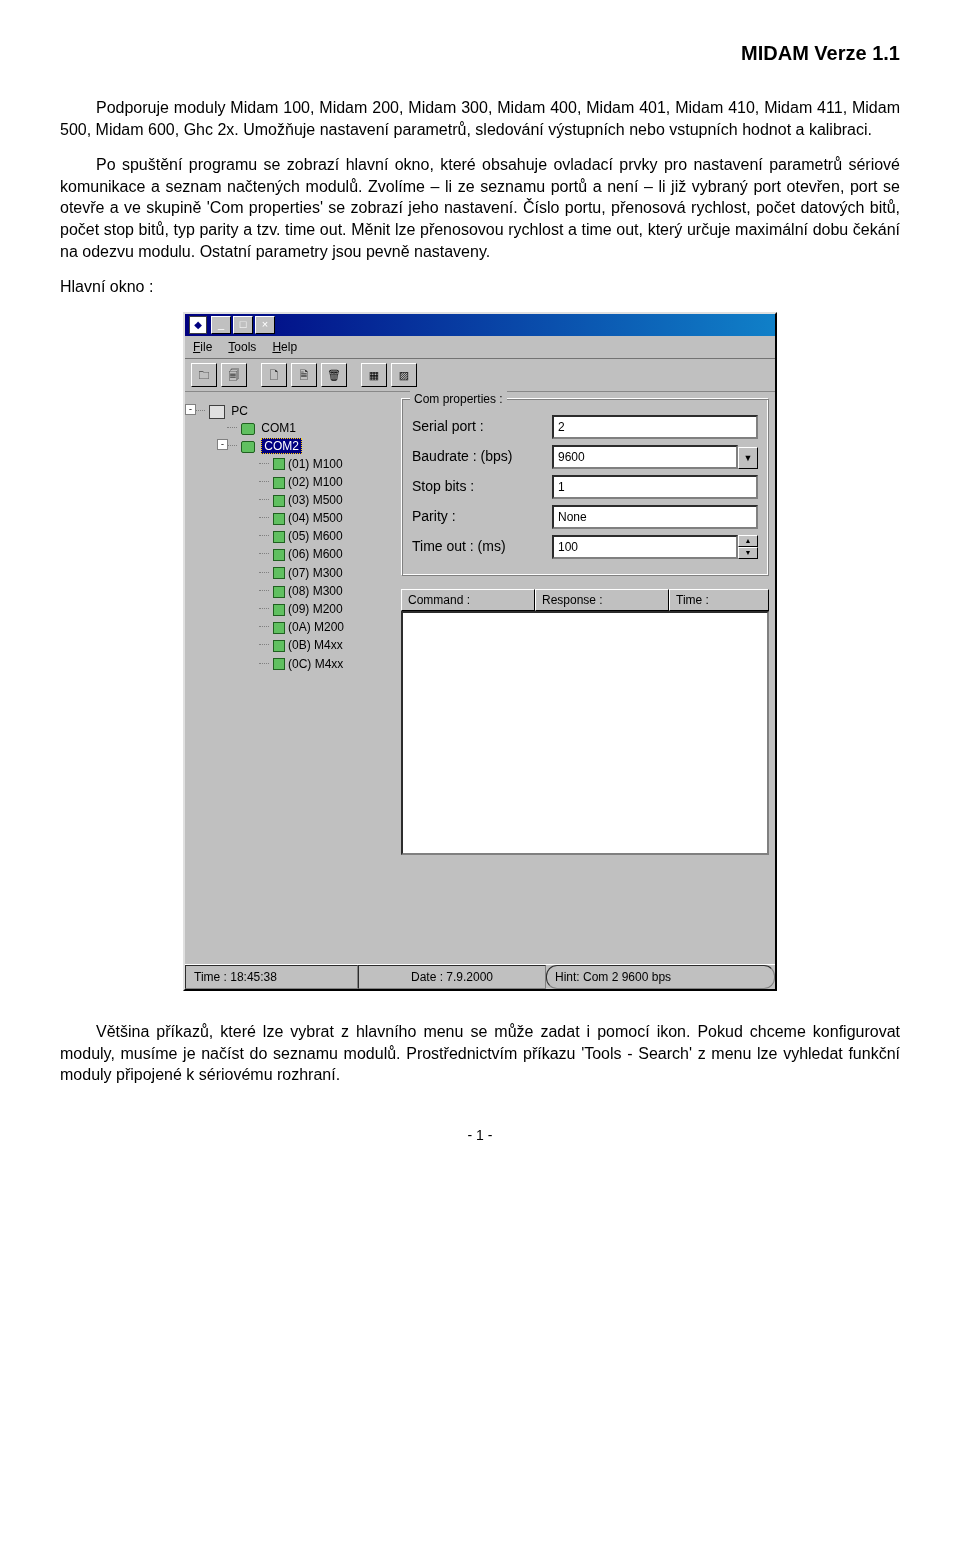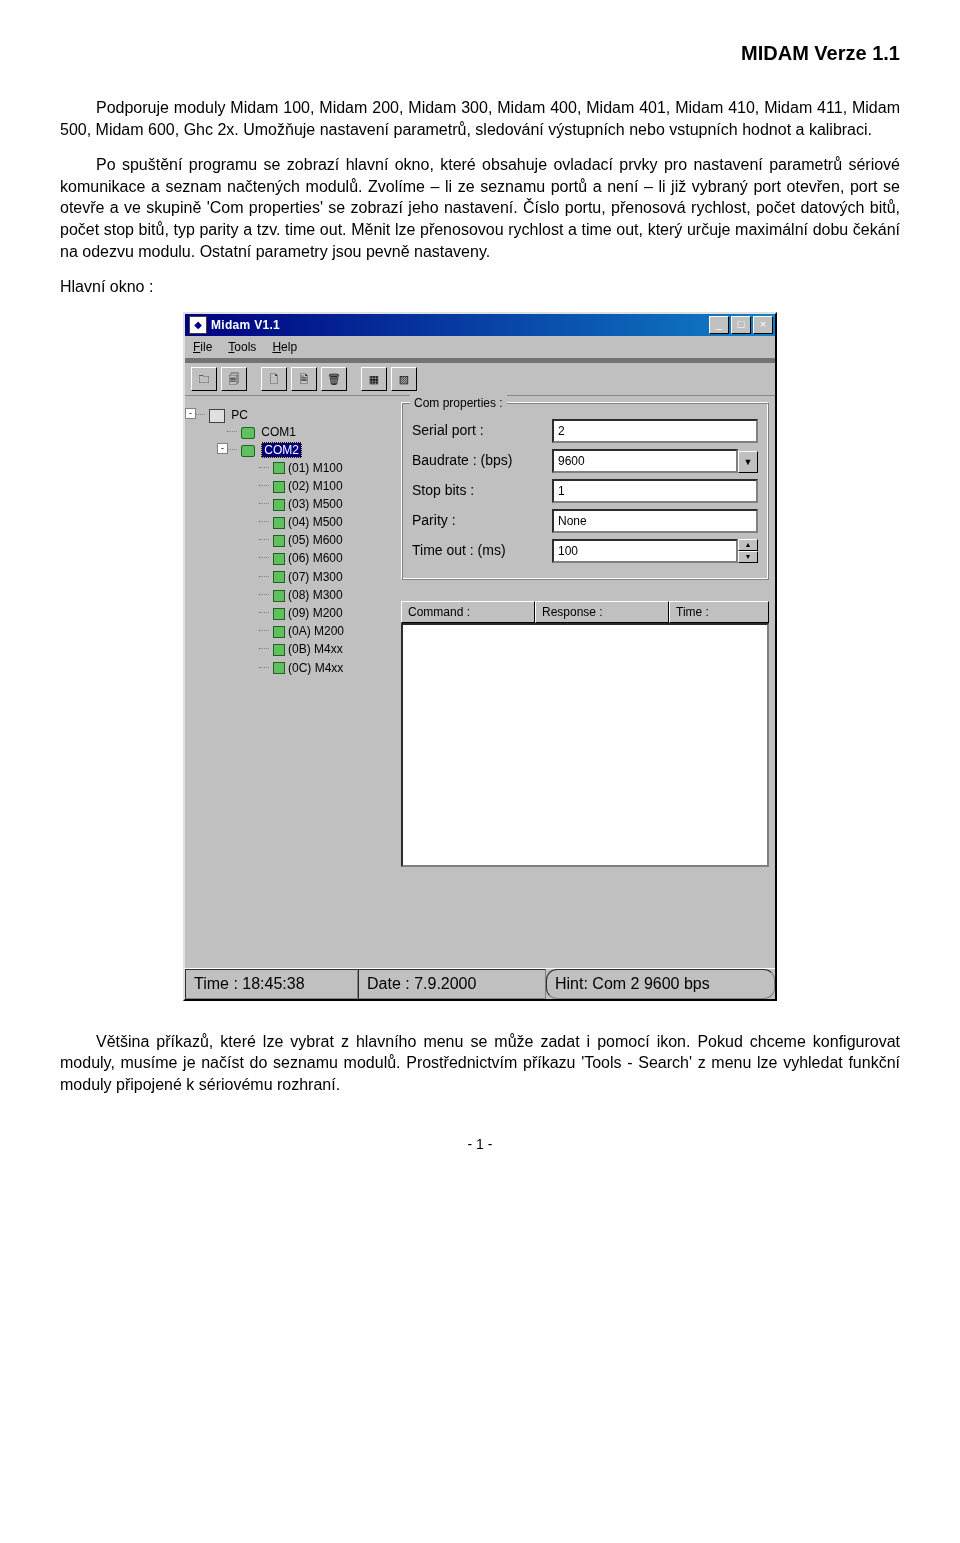--- a/index.html
+++ b/index.html
@@ -67,21 +67,21 @@
     border-top-color: #fff; border-left-color:#fff;
     display:flex; align-items:center; justify-content:center;
     font-size: 11px; font-family: Arial;
     line-height: 1;
   }
   .menubar {
     display: flex;
     gap: 16px;
     padding: 3px 8px;
     background: #c0c0c0;
-    border-bottom: 5px solid #737373;
+    border-bottom: 1px solid #737373;
   }
   .menubar span { text-decoration: underline; text-decoration-color: transparent; }
   .menubar .mitem::first-letter { text-decoration: underline; }
   .toolbar {
     display: flex;
     gap: 4px;
     padding: 4px 6px;
     background: #c0c0c0;
     border-bottom: 1px solid #888;
   }
@@ -149,21 +149,20 @@
     color: #fff;
     border: 1px dotted #ffcc00;
     padding: 0 2px;
   }
 
   
   .rightpane {
     flex: 1;
     display: flex;
     flex-direction: column;
-    gap: 8px;
   }
   .groupbox {
     border: 1px solid #808080;
     border-top-color: #fff; border-left-color:#fff;
     box-shadow: inset 1px 1px 0 #808080, inset -1px -1px 0 #fff;
     padding: 10px 10px 10px 10px;
     position: relative;
     background: #c0c0c0;
   }
   .groupbox .legend {
@@ -222,24 +221,24 @@
   }
 
   .statusbar {
     display:flex;
     background:#c0c0c0;
     border-top: 1px solid #fff;
   }
   .statuscell {
     border: 1px inset #808080;
     padding: 3px 8px;
-    font-size: 16px;
+    font-size: 12px;
   }
   .statuscell:nth-child(1){ width: 155px; }
-  .statuscell:nth-child(2){ width: 170px; }
+  .statuscell:nth-child(2){ width: 170px; text-align: center; }
   .statuscell:nth-child(3){ flex:1;border-radius:11px; }
 
   .pagenum {
     text-align: center;
     margin-top: 40px;
     font-size: 14px;
   }
 </style>
 </head>
 <body>
@@ -248,21 +247,20 @@
 
 <p class="para">Podporuje moduly Midam 100, Midam 200, Midam 300, Midam 400, Midam 401, Midam 410, Midam 411, Midam 500, Midam 600, Ghc 2x. Umožňuje nastavení parametrů, sledování výstupních nebo vstupních hodnot a kalibraci.</p>
 <p class="para">Po spuštění programu se zobrazí hlavní okno, které obsahuje ovladací prvky pro nastavení parametrů sériové komunikace a seznam načtených modulů. Zvolíme – li ze seznamu portů a není – li již vybraný port otevřen, port se otevře a ve skupině 'Com properties' se zobrazí jeho nastavení. Číslo portu, přenosová rychlost, počet datových bitů, počet stop bitů, typ parity a tzv. time out. Měnit lze přenosovou rychlost a time out, který určuje maximální dobu čekání na odezvu modulu. Ostatní parametry jsou pevně nastaveny.</p>
 <p class="label-left">Hlavní okno :</p>
 
 <div class="win-wrap">
 <div class="win">
 
   <div class="titlebar">
     <span class="ticon">◆</span>
-    <span class="ttext">Midam V1.1</span>
     <div class="winbtns">
       <div class="winbtn">_</div>
       <div class="winbtn">□</div>
       <div class="winbtn">×</div>
     </div>
   </div>
 
   <div class="menubar">
     <span class="mitem">File</span>
     <span class="mitem">Tools</span>

